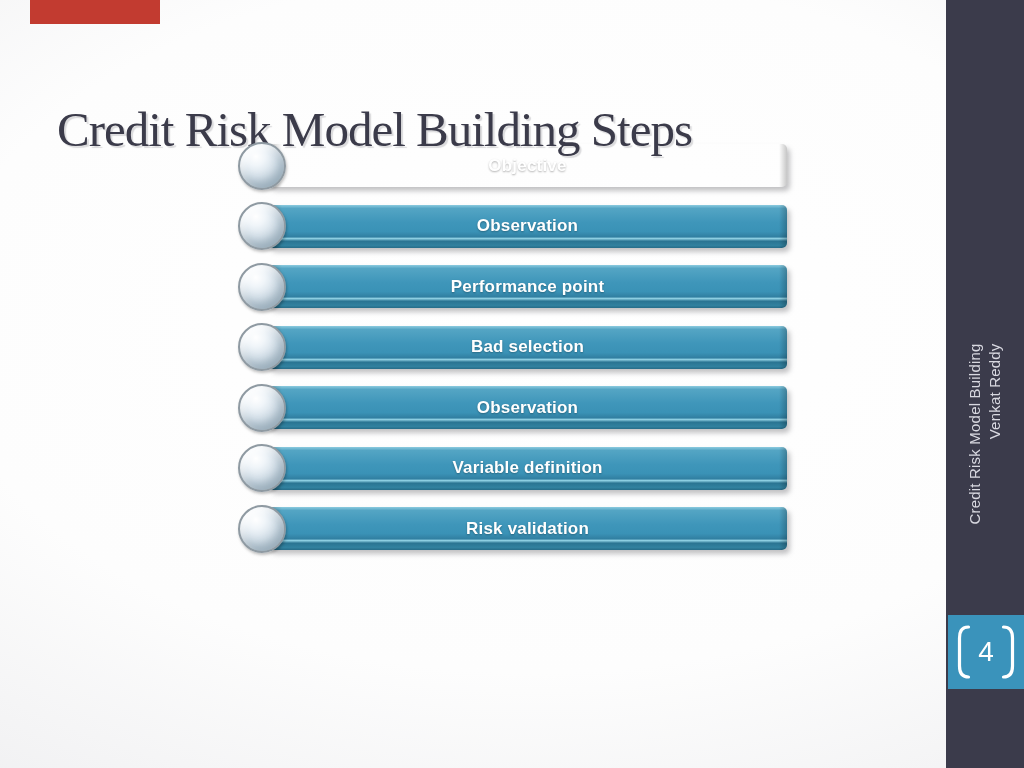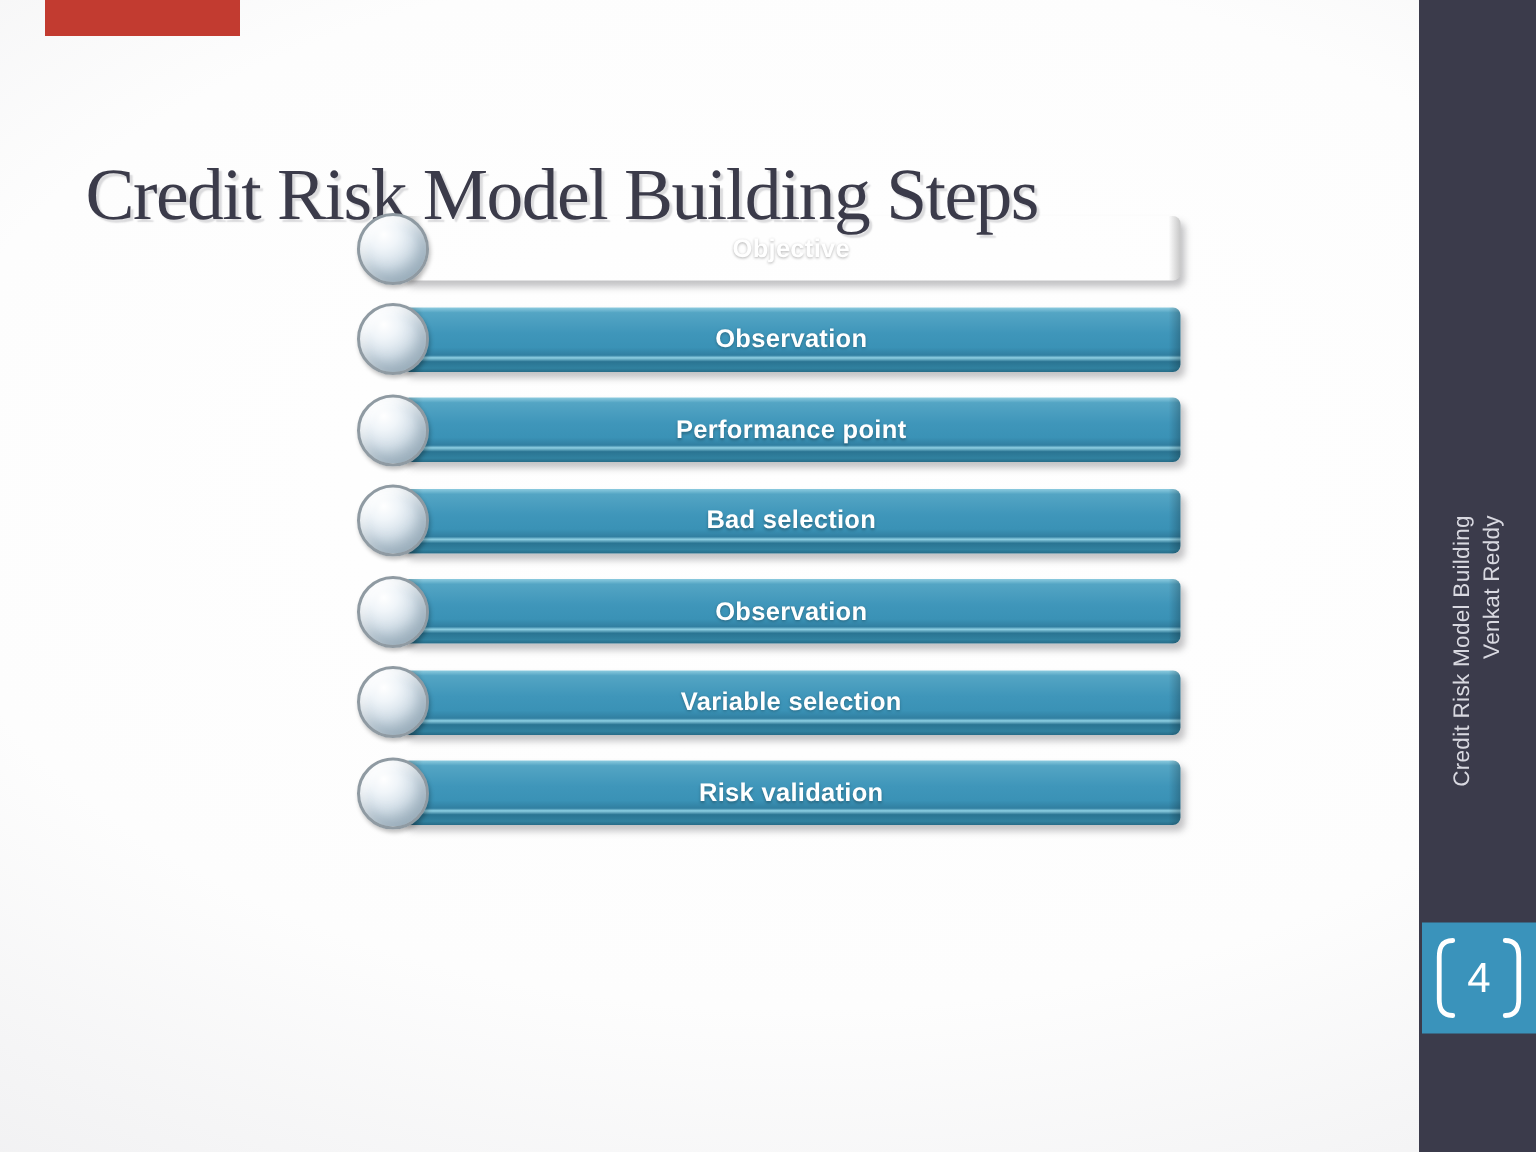--- a/index.html
+++ b/index.html
@@ -106,21 +106,21 @@
   <div class="step">
     <span class="circle"></span>
     <div class="bar teal">
       <span class="bar-label">Observation</span>
     </div>
   </div>
 
   <div class="step">
     <span class="circle"></span>
     <div class="bar teal">
-      <span class="bar-label">Variable selection</span>
+      <span class="bar-label">Variable definition</span>
     </div>
   </div>
 
 
   <div class="step">
     <span class="circle"></span>
     <div class="bar teal">
       <span class="bar-label">Risk validation</span>
     </div>
   </div>

